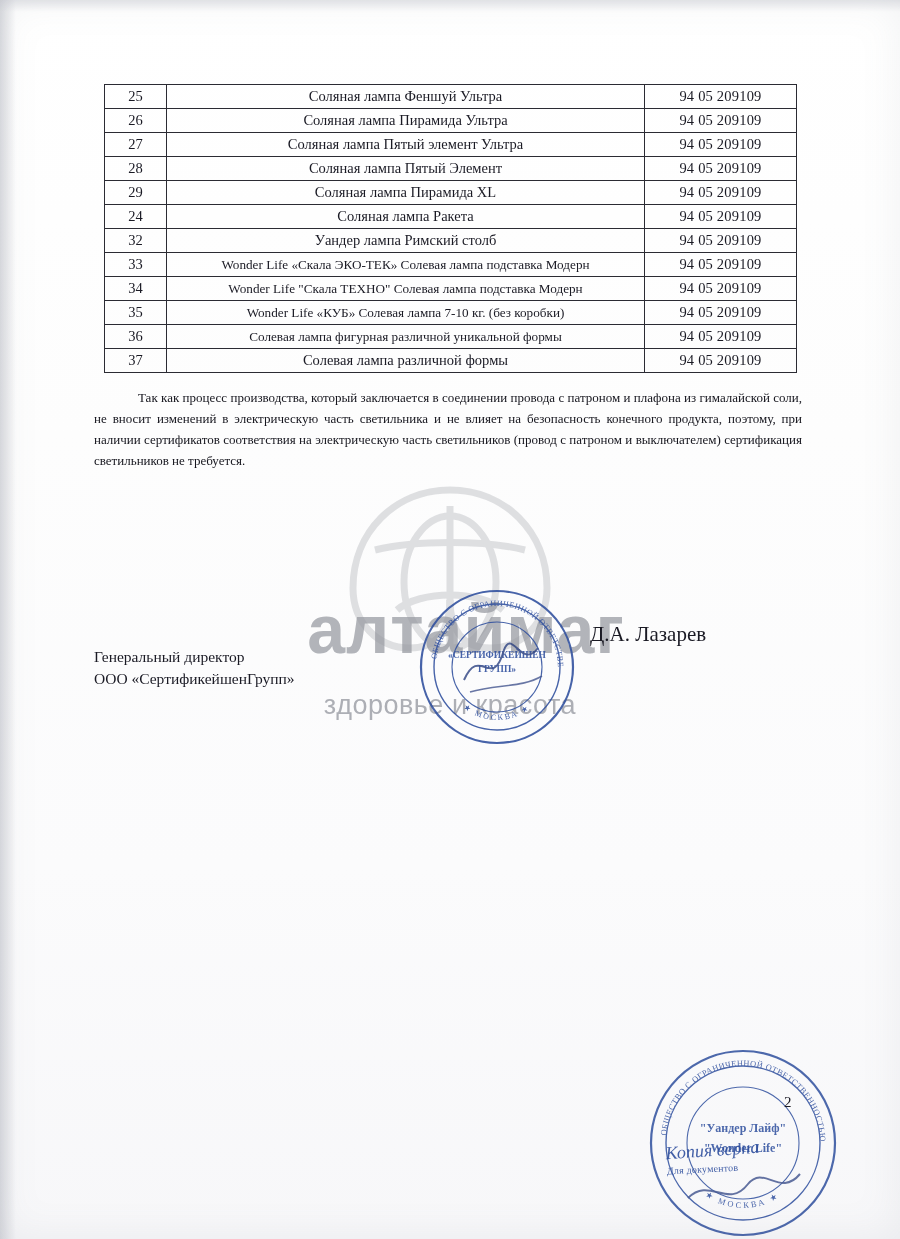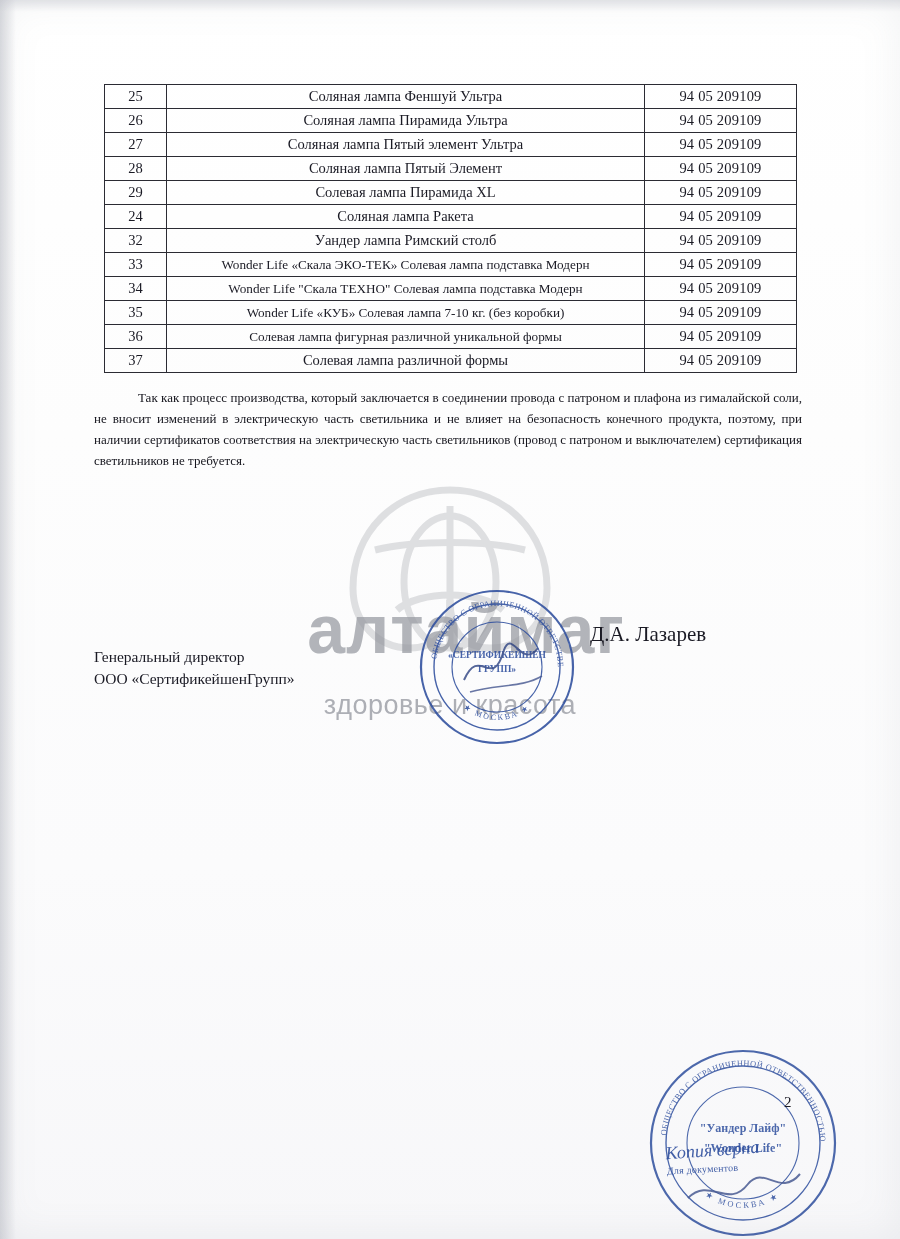--- a/index.html
+++ b/index.html
@@ -226,21 +226,21 @@
         <td class="cell-name">Соляная лампа Пятый элемент Ультра</td>
         <td class="cell-code">94 05 209109</td>
       </tr>
       <tr>
         <td>28</td>
         <td class="cell-name">Соляная лампа Пятый Элемент</td>
         <td class="cell-code">94 05 209109</td>
       </tr>
       <tr>
         <td>29</td>
-        <td class="cell-name">Солевая лампа Пирамида XL</td>
+        <td class="cell-name">Соляная лампа Пирамида XL</td>
         <td class="cell-code">94 05 209109</td>
       </tr>
       <tr>
         <td>24</td>
         <td class="cell-name">Соляная лампа Ракета</td>
         <td class="cell-code">94 05 209109</td>
       </tr>
       <tr>
         <td>32</td>
         <td class="cell-name">Уандер лампа Римский столб</td>

